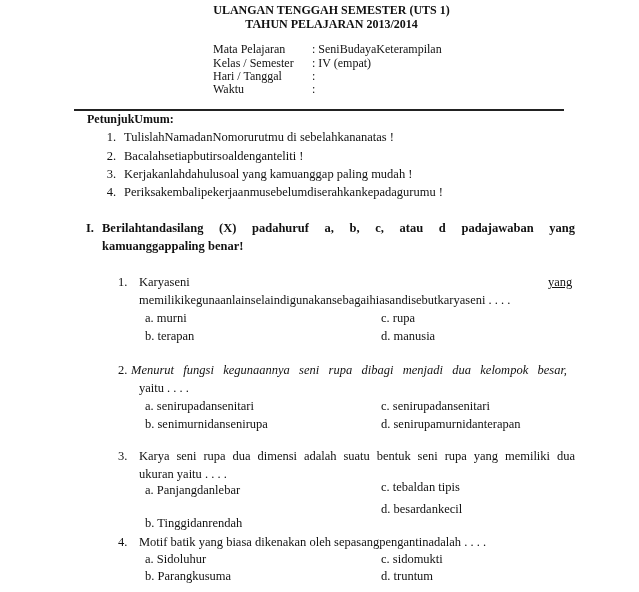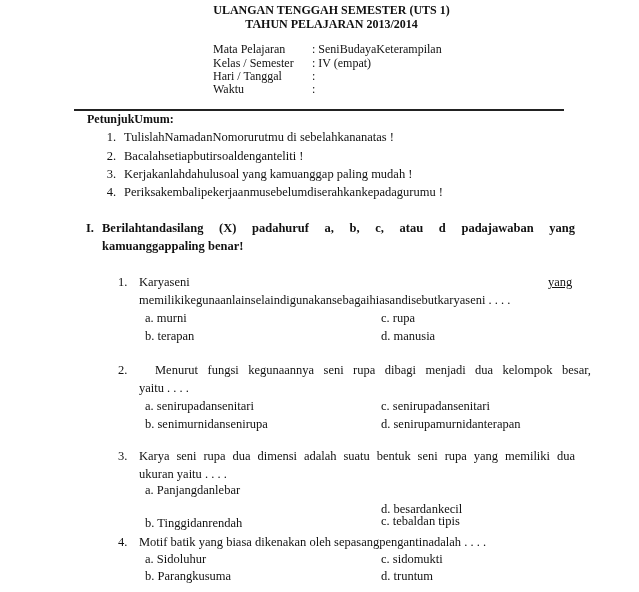--- a/index.html
+++ b/index.html
@@ -56,34 +56,34 @@
   <div class="abs" style="left:536px; top:275px;text-decoration:underline;">yang</div>
   <div class="abs" style="left:127px; top:293px;">memilikikegunaanlainselaindigunakansebagaihiasandisebutkaryaseni . . . .</div>
   <div class="abs" style="left:133px; top:311px;">a.  murni</div>
   <div class="abs" style="left:369px; top:311px;">c. rupa</div>
   <div class="abs" style="left:133px; top:329px;">b.  terapan</div>
   <div class="abs" style="left:369px; top:329px;">d. manusia</div>
 </div>
 
 <div>
   <div class="abs" style="left:106px; top:363px;">2.</div>
-  <div class="abs justify" style="left:143px; top:363px; width:436px;">Menurut fungsi kegunaannya seni rupa dibagi menjadi dua kelompok besar,</div>
+  <div class="abs justify" style="left:119px; top:363px; width:436px;font-style:italic;">Menurut fungsi kegunaannya seni rupa dibagi menjadi dua kelompok besar,</div>
   <div class="abs" style="left:127px; top:381px;">yaitu . . . .</div>
   <div class="abs" style="left:133px; top:399px;">a.  senirupadansenitari</div>
   <div class="abs" style="left:369px; top:399px;">c. senirupadansenitari</div>
   <div class="abs" style="left:133px; top:417px;">b.  senimurnidansenirupa</div>
   <div class="abs" style="left:369px; top:417px;">d. senirupamurnidanterapan</div>
 </div>
 
 <div>
   <div class="abs" style="left:106px; top:449px;">3.</div>
   <div class="abs justify" style="left:127px; top:449px; width:436px;">Karya seni rupa dua dimensi adalah suatu bentuk seni rupa yang memiliki dua</div>
   <div class="abs" style="left:127px; top:467px;">ukuran yaitu . . . .</div>
   <div class="abs" style="left:133px; top:483px;">a.  Panjangdanlebar</div>
-  <div class="abs" style="left:369px; top:514px;">c. tebaldan tipis</div>
+  <div class="abs" style="left:369px; top:480px;">c. tebaldan tipis</div>
   <div class="abs" style="left:133px; top:480px;margin-top:36px;">b.  Tinggidanrendah</div>
   <div class="abs" style="left:369px; top:502px;">d. besardankecil</div>
 </div>
 
 <div>
   <div class="abs" style="left:106px; top:535px;">4.</div>
   <div class="abs" style="left:127px; top:535px;">Motif batik yang biasa dikenakan oleh sepasangpengantinadalah . . . .</div>
   <div class="abs" style="left:133px; top:552px;">a.  Sidoluhur</div>
   <div class="abs" style="left:369px; top:552px;">c. sidomukti</div>
   <div class="abs" style="left:133px; top:569px;">b.  Parangkusuma</div>

